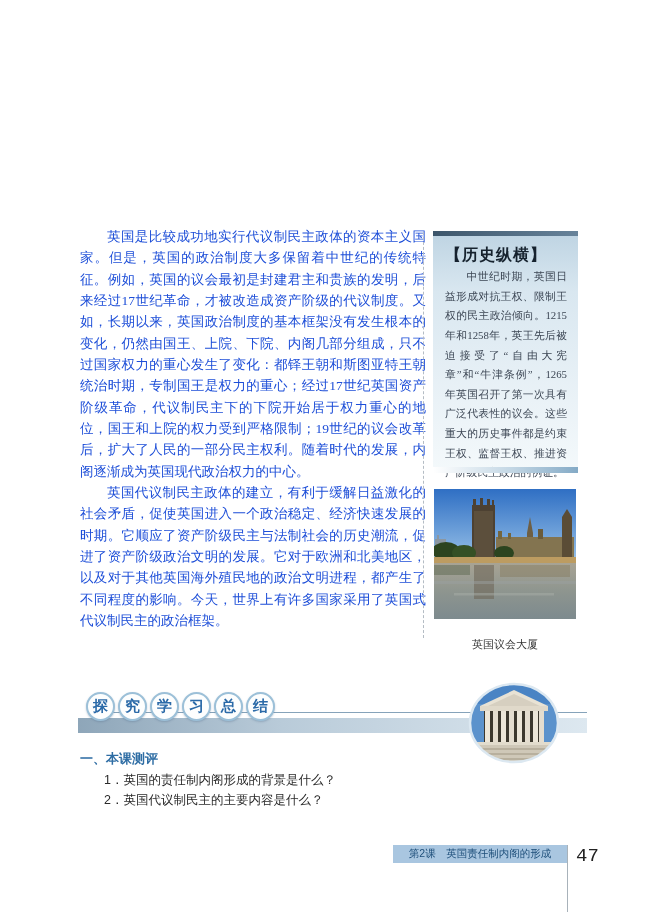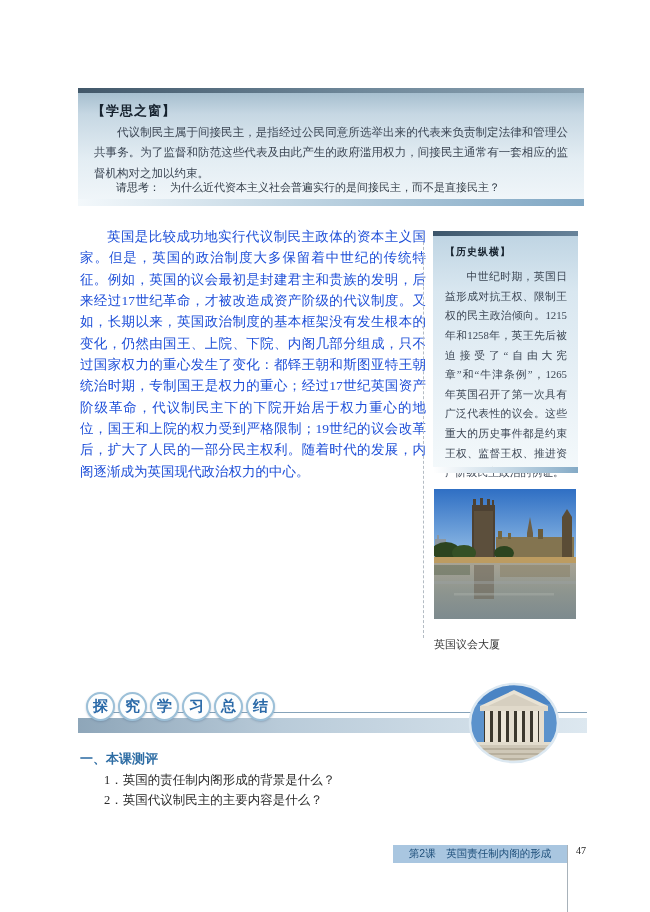--- a/index.html
+++ b/index.html
@@ -52,33 +52,33 @@
     position:absolute;left:433px;top:231px;width:145px;height:242px;
     background:linear-gradient(180deg,#bdd3e2 0%,#d9e7f0 25%,#eaf2f7 70%,#f4f9fb 100%);
   }
   .sidebox-topbar{position:absolute;left:0;top:0;width:100%;height:5px;
     background:linear-gradient(90deg,#3d566b,#67839a);}
   .sidebox-bottombar{position:absolute;left:0;bottom:0;width:100%;height:6px;
     background:linear-gradient(90deg,#ffffff 0%,#c2d6e4 55%,#84aac6 100%);}
   .sidebox-title{
     position:absolute;left:12px;top:14px;
     font-family:"Liberation Sans","DejaVu Sans",sans-serif;
-    font-weight:bold;font-size:10px;color:#16222e;letter-spacing:1px;
+    font-weight:bold;font-size:16px;color:#16222e;letter-spacing:1px;
   }
   .sidebox-body{
     position:absolute;left:12px;top:36px;width:122px;
     font-size:10.8px;line-height:1.82;color:#3c4654;
     text-indent:2em;text-align:justify;
   }
 
   
   .photo{position:absolute;left:434px;top:489px;width:142px;height:130px;}
   .photo svg{display:block;}
   .photo-caption{
-    position:absolute;left:434px;top:637px;width:142px;
+    position:absolute;left:434px;top:637px;width:142px;text-align:center;
     font-family:"Liberation Sans","DejaVu Sans",sans-serif;
     font-size:11px;color:#333;
   }
 
   
   .banner-line{
     position:absolute;left:95px;top:712px;width:492px;height:0;
     border-top:1px solid #86a3ba;
   }
   .banner-band{
@@ -98,59 +98,51 @@
 
   
   .assess-heading{
     position:absolute;left:80px;top:750px;
     font-family:Liberation Sans, sans-serif;
     font-weight:bold;font-size:13px;color:#2e6da4;
   }
   .assess-q{
     position:absolute;left:104px;width:360px;
     font-size:12.5px;color:#2a2a2a;
-    font-family:Liberation Serif, serif;
+    font-family:Liberation Sans, sans-serif;
   }
   .assess-q.q1{top:772px;}
   .assess-q.q2{top:792px;}
 
   
   .footer-bar{
     position:absolute;left:393px;top:845px;width:174px;height:18px;
     background:#a9c6e0;display:flex;align-items:center;justify-content:center;
     font-family:"Liberation Sans","DejaVu Sans",sans-serif;
     font-size:10.5px;color:#1d4e79;white-space:pre;text-align:right;
   }
   .footer-vline{
     position:absolute;left:567px;top:845px;width:0;height:67px;
     border-left:1px solid #a8b2ba;
   }
   .page-number{
     position:absolute;left:576px;top:845px;
-    font-family:Liberation Serif, serif;
-    font-size:10px;color:#222;
+    font-family:Liberation Mono, monospace;
+    font-size:19px;color:#222;
   }
 </style>
 </head>
 <body>
 
 <div class="page">
 
-  <div class="xuesi">
-    <div class="xuesi-topbar"></div>
-    <div class="xuesi-title">【学思之窗】</div>
-    <div class="xuesi-body">代议制民主属于间接民主，是指经过公民同意所选举出来的代表来负责制定法律和管理公共事务。为了监督和防范这些代表及由此产生的政府滥用权力，间接民主通常有一套相应的监督机构对之加以约束。</div>
-    <div class="xuesi-think">
-      <span class="qlabel">请思考：</span><span>为什么近代资本主义社会普遍实行的是间接民主，而不是直接民主？</span>
-    </div>
-    <div class="xuesi-bottombar"></div>
-  </div>
 
   <div class="main-col">
     <p>英国是比较成功地实行代议制民主政体的资本主义国家。但是，英国的政治制度大多保留着中世纪的传统特征。例如，英国的议会最初是封建君主和贵族的发明，后来经过17世纪革命，才被改造成资产阶级的代议制度。又如，长期以来，英国政治制度的基本框架没有发生根本的变化，仍然由国王、上院、下院、内阁几部分组成，只不过国家权力的重心发生了变化：都铎王朝和斯图亚特王朝统治时期，专制国王是权力的重心；经过17世纪英国资产阶级革命，代议制民主下的下院开始居于权力重心的地位，国王和上院的权力受到严格限制；19世纪的议会改革后，扩大了人民的一部分民主权利。随着时代的发展，内阁逐渐成为英国现代政治权力的中心。</p>
+    <p>英国代议制民主政体的建立，有利于缓解日益激化的社会矛盾，促使英国进入一个政治稳定、经济快速发展的时期。它顺应了资产阶级民主与法制社会的历史潮流，促进了资产阶级政治文明的发展。它对于欧洲和北美地区，以及对于其他英国海外殖民地的政治文明进程，都产生了不同程度的影响。今天，世界上有许多国家采用了英国式代议制民主的政治框架。</p>
   </div>
 
   <div class="divider"></div>
 
   <div class="sidebox">
     <div class="sidebox-topbar"></div>
     <div class="sidebox-title">【历史纵横】</div>
     <div class="sidebox-body">中世纪时期，英国日益形成对抗王权、限制王权的民主政治倾向。1215年和1258年，英王先后被迫接受了“自由大宪章”和“牛津条例”，1265年英国召开了第一次具有广泛代表性的议会。这些重大的历史事件都是约束王权、监督王权、推进资产阶级民主政治的例证。</div>
     <div class="sidebox-bottombar"></div>
   </div>

